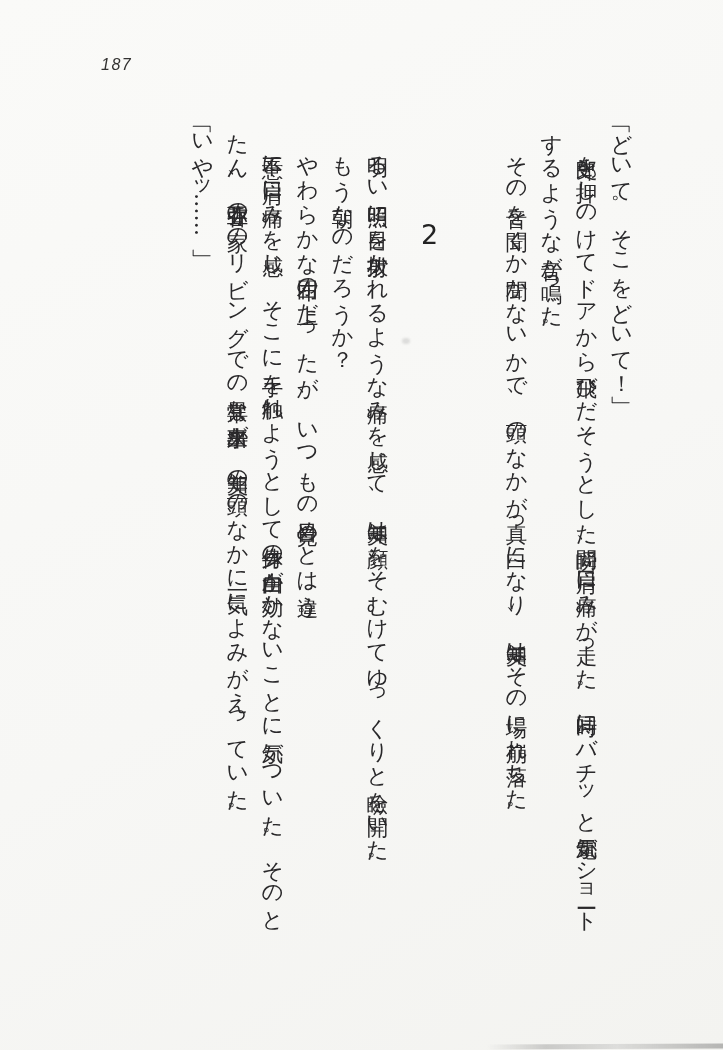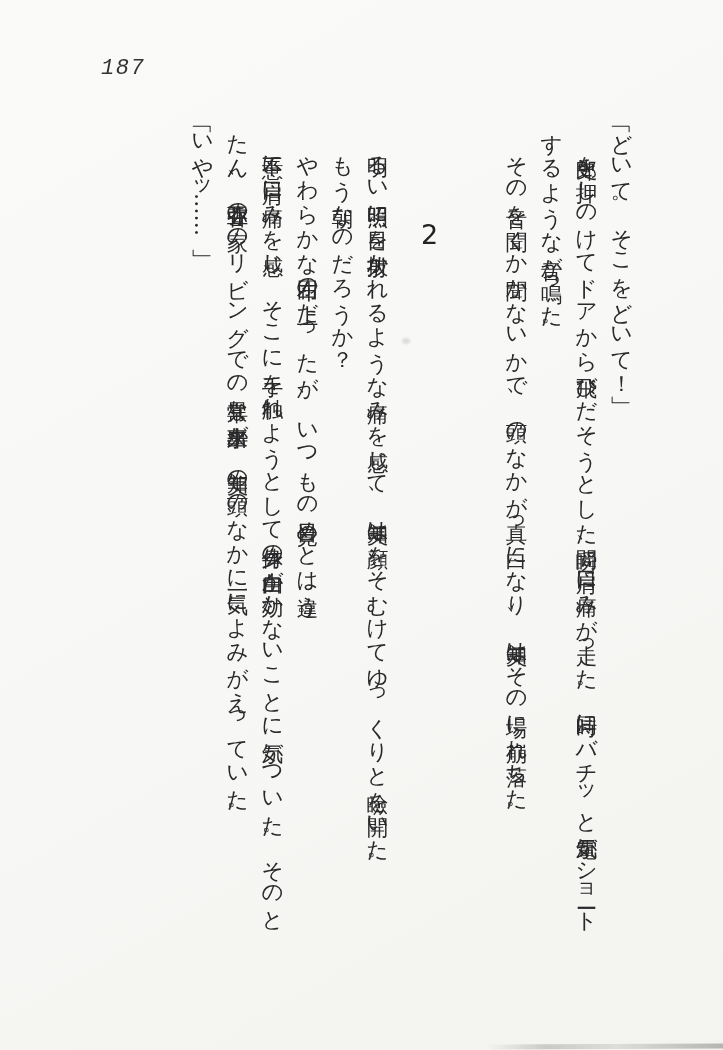--- a/index.html
+++ b/index.html
@@ -13,23 +13,23 @@
     height: 1050px;
     margin: 0 auto;
     background: linear-gradient(150deg, #fafaf8 0%, #f7f7f5 55%, #f3f3f0 100%);
     overflow: hidden;
     font-family: "DejaVu Serif", serif;
   }
   .page-number {
     position: absolute;
     top: 56px;
     left: 101px;
-    font-family: Liberation Mono, monospace;
+    font-family: Liberation Sans, sans-serif;
     font-style: italic;
-    font-size: 22px;
+    font-size: 16px;
     letter-spacing: 1.5px;
     color: #333231;
   }
   .body-text {
     position: absolute;
     top: 119px;
     right: 84px;
     width: 562px;
     height: 822px;
     writing-mode: vertical-rl;

